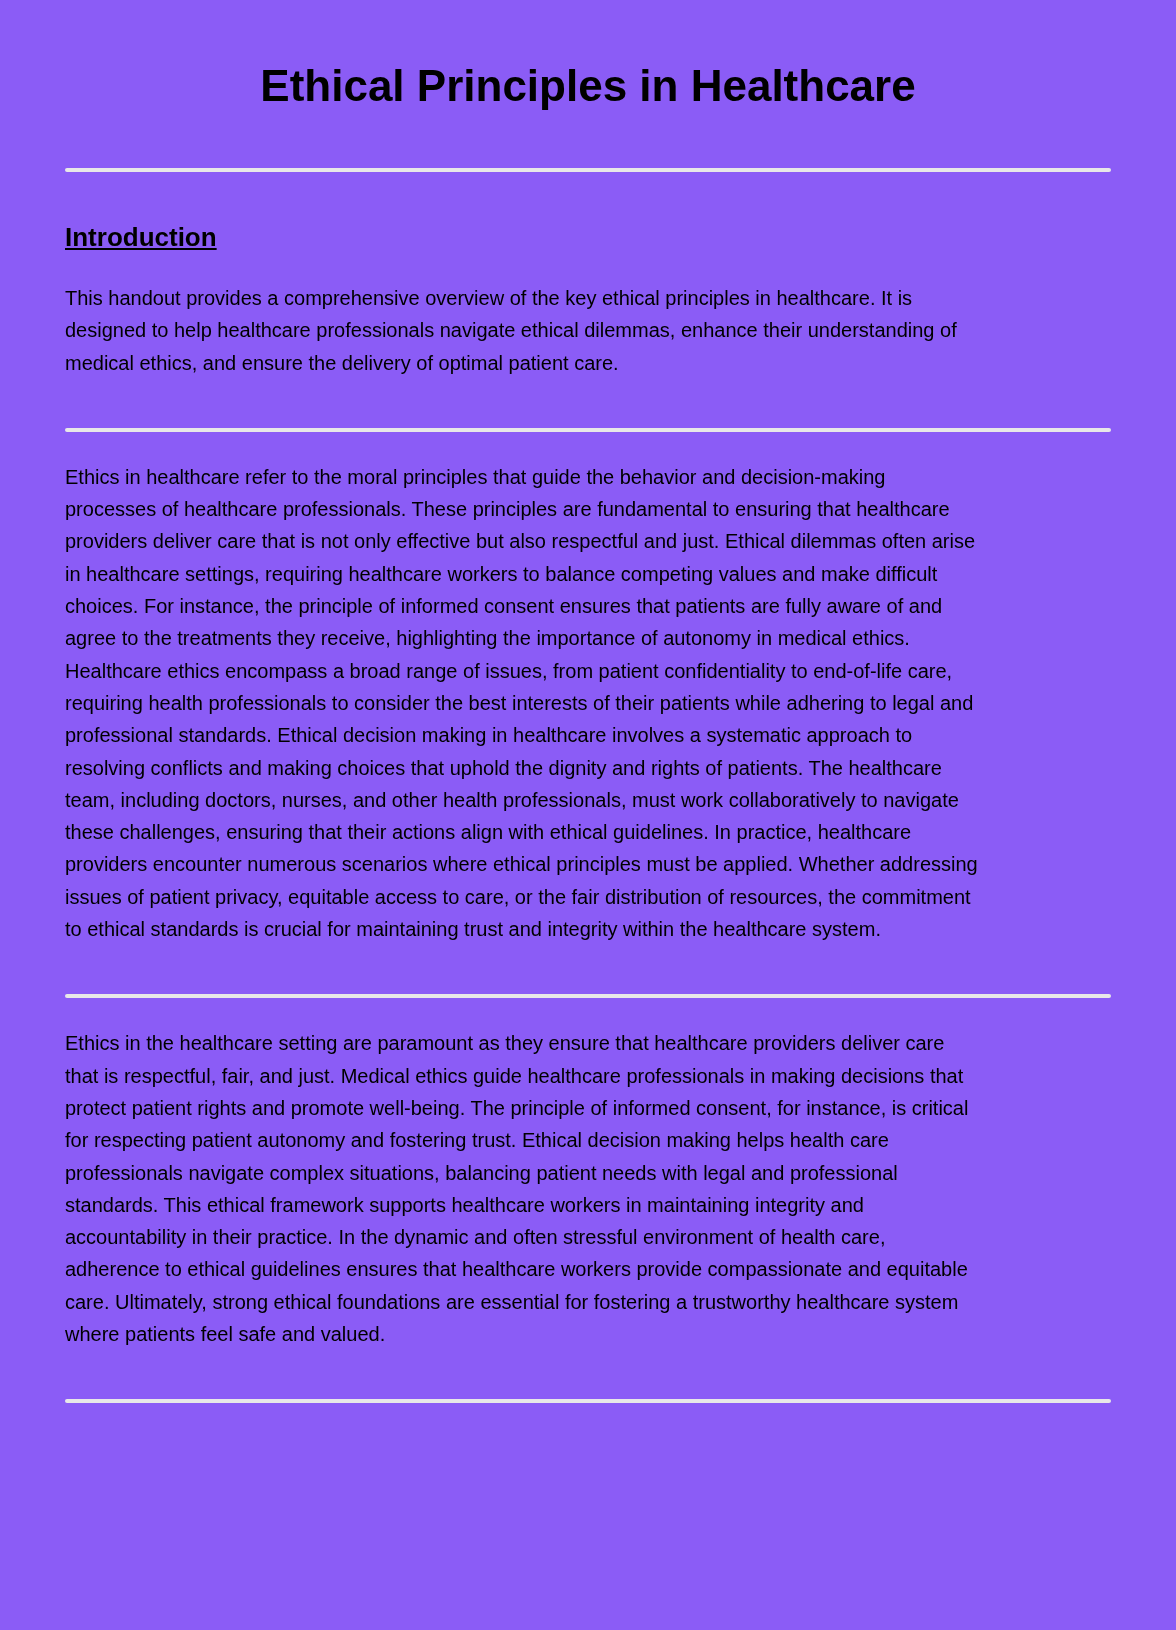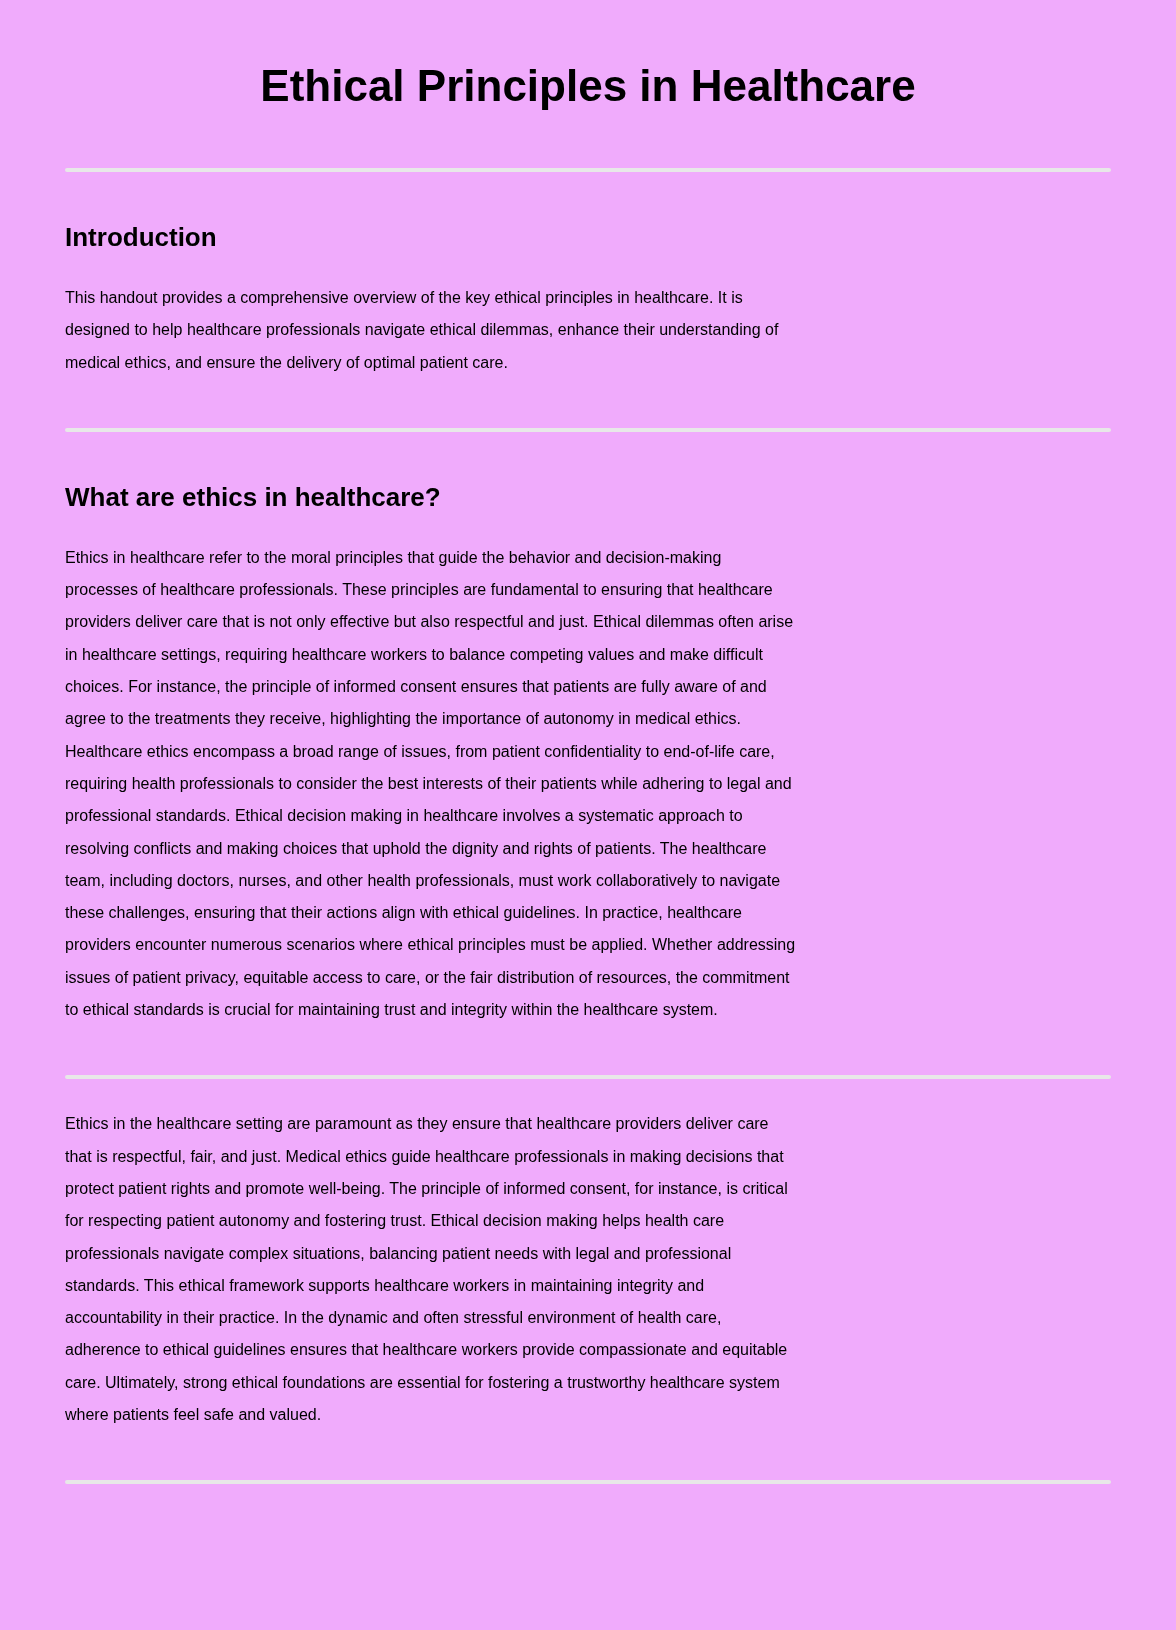--- a/index.html
+++ b/index.html
@@ -5,21 +5,21 @@
   html, body {
     margin: 0;
     padding: 0;
     background: #ffffff;
   }
   .page {
     position: relative;
     width: 1176px;
     height: 1630px;
     margin: 0;
-    background: #f0abfc;
+    background: #8b5cf6;
     color: #000000;
     font-family: "Liberation Sans", sans-serif;
     box-sizing: border-box;
     padding: 0 65px;
     overflow: hidden;
   }
   .doc-title {
     margin: 59px 0 0 0;
     font-size: 44px;
     line-height: 53px;
@@ -39,24 +39,25 @@
   }
   .divider--after-section {
     margin-top: 49px;
   }
   .section-heading {
     margin: 50px 0 0 0;
     font-size: 26px;
     line-height: 31px;
     font-weight: 700;
     color: #000000;
+    text-decoration: underline;
   }
   .section-body {
     margin: 29px 0 0 0;
-    font-size: 16px;
+    font-size: 20px;
     line-height: 32.3px;
     font-weight: 400;
     color: #000000;
     white-space: pre-line;
   }
 </style>
 </head>
 <body>
 
 <div class="page">
@@ -68,21 +69,20 @@
   <section>
     <h2 class="section-heading">Introduction</h2>
     <p class="section-body">This handout provides a comprehensive overview of the key ethical principles in healthcare. It is
 designed to help healthcare professionals navigate ethical dilemmas, enhance their understanding of
 medical ethics, and ensure the delivery of optimal patient care.</p>
   </section>
 
   <hr class="divider divider--after-section">
 
   <section>
-    <h2 class="section-heading">What are ethics in healthcare?</h2>
     <p class="section-body">Ethics in healthcare refer to the moral principles that guide the behavior and decision-making
 processes of healthcare professionals. These principles are fundamental to ensuring that healthcare
 providers deliver care that is not only effective but also respectful and just. Ethical dilemmas often arise
 in healthcare settings, requiring healthcare workers to balance competing values and make difficult
 choices. For instance, the principle of informed consent ensures that patients are fully aware of and
 agree to the treatments they receive, highlighting the importance of autonomy in medical ethics.
 Healthcare ethics encompass a broad range of issues, from patient confidentiality to end-of-life care,
 requiring health professionals to consider the best interests of their patients while adhering to legal and
 professional standards. Ethical decision making in healthcare involves a systematic approach to
 resolving conflicts and making choices that uphold the dignity and rights of patients. The healthcare

